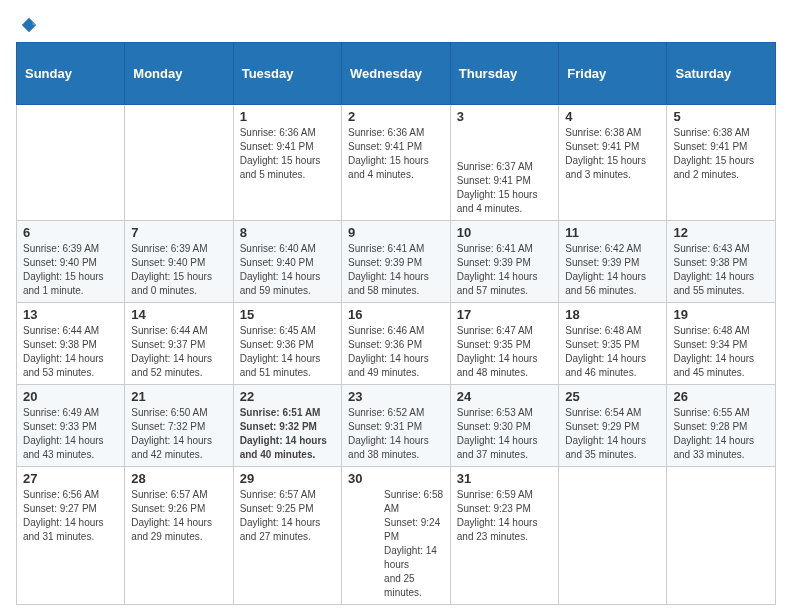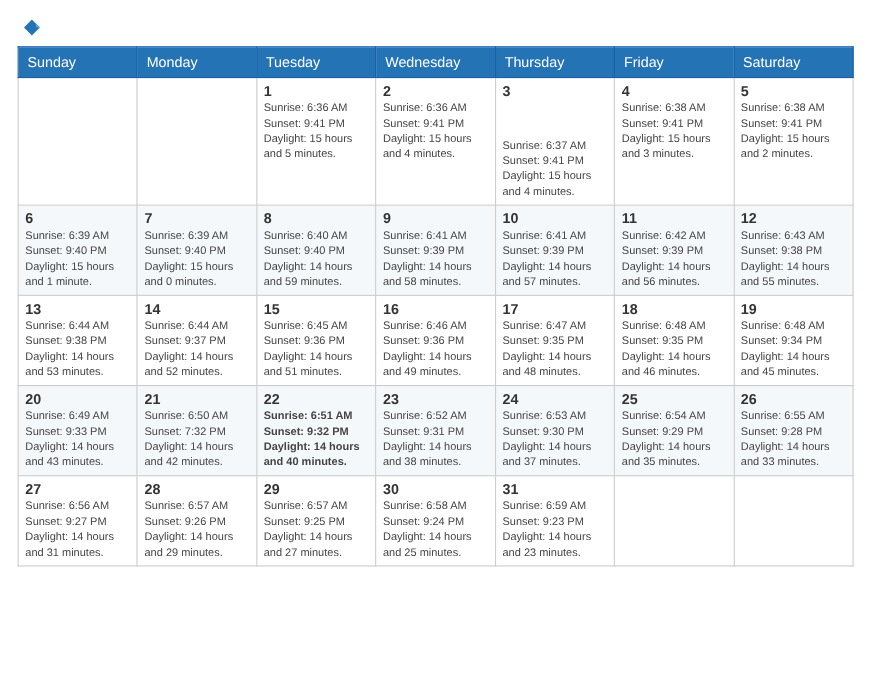--- a/index.html
+++ b/index.html
@@ -56,22 +56,22 @@
     }
     .calendar {
       width: 100%;
       border-collapse: collapse;
       border: 1px solid #ccc;
     }
     .calendar th {
       background: #2473b5;
       color: #fff;
       font-size: 13px;
-      font-weight: normal;
-      padding: 6px 8px;
+      font-weight: bold;
+      padding: 23px 8px;
       text-align: left;
       border: 1px solid #1a5fa8;
     }
     .calendar td {
       width: 109px;
       vertical-align: top;
       border: 1px solid #ccc;
       padding: 4px 6px;
       font-size: 10.5px;
       color: #333;
@@ -339,21 +339,21 @@
         </td>
         <td>
           <span class="day-num">29</span>
           <div class="day-info" style="white-space: pre-line;">Sunrise: 6:57 AM
 Sunset: 9:25 PM
 Daylight: 14 hours
 and 27 minutes.</div>
         </td>
         <td>
           <span class="day-num">30</span>
-          <div class="day-info" style="white-space: pre-line;">Sunrise: 6:58 AM
+          <div class="day-info" style="white-space: pre-line; margin-left: 36px;">Sunrise: 6:58 AM
 Sunset: 9:24 PM
 Daylight: 14 hours
 and 25 minutes.</div>
         </td>
         <td>
           <span class="day-num">31</span>
           <div class="day-info" style="white-space: pre-line;">Sunrise: 6:59 AM
 Sunset: 9:23 PM
 Daylight: 14 hours
 and 23 minutes.</div>

